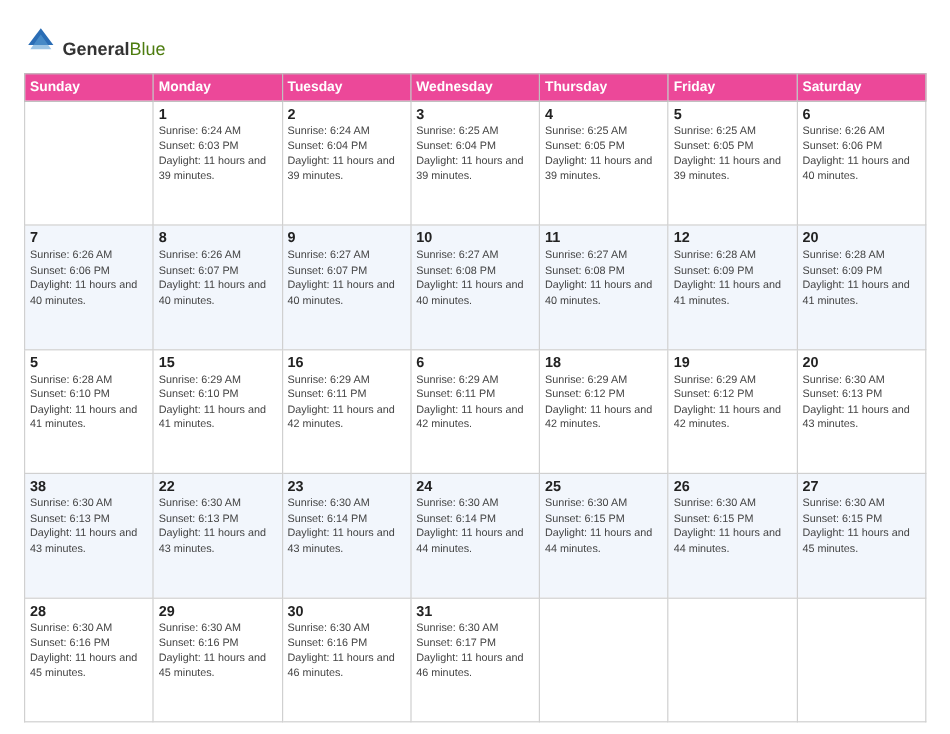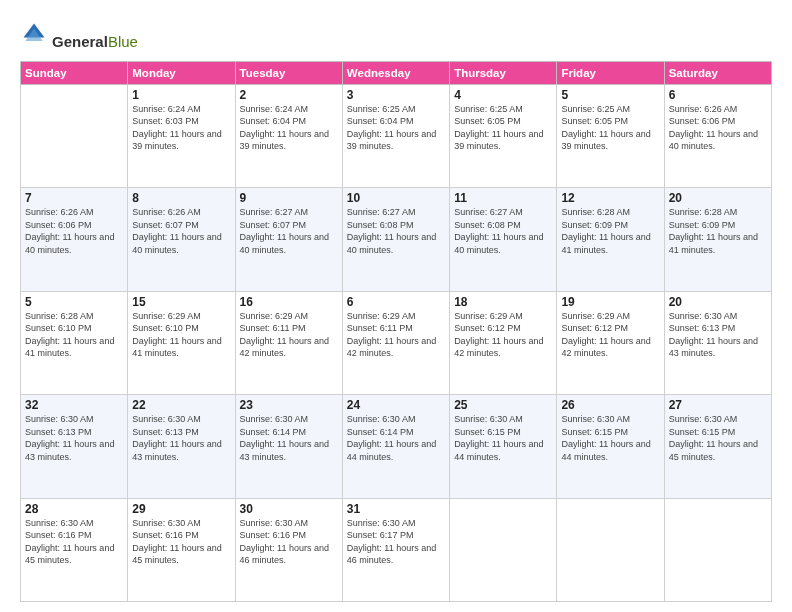--- a/index.html
+++ b/index.html
@@ -218,21 +218,21 @@
             <span class="day-number">19</span>
             <div class="day-info">Sunrise: 6:29 AM<br>Sunset: 6:12 PM<br>Daylight: 11 hours and 42 minutes.</div>
           </td>
           <td>
             <span class="day-number">20</span>
             <div class="day-info">Sunrise: 6:30 AM<br>Sunset: 6:13 PM<br>Daylight: 11 hours and 43 minutes.</div>
           </td>
         </tr>
         <tr class="row-alt">
           <td>
-            <span class="day-number">32</span>
+            <span class="day-number">38</span>
             <div class="day-info">Sunrise: 6:30 AM<br>Sunset: 6:13 PM<br>Daylight: 11 hours and 43 minutes.</div>
           </td>
           <td>
             <span class="day-number">22</span>
             <div class="day-info">Sunrise: 6:30 AM<br>Sunset: 6:13 PM<br>Daylight: 11 hours and 43 minutes.</div>
           </td>
           <td>
             <span class="day-number">23</span>
             <div class="day-info">Sunrise: 6:30 AM<br>Sunset: 6:14 PM<br>Daylight: 11 hours and 43 minutes.</div>
           </td>

